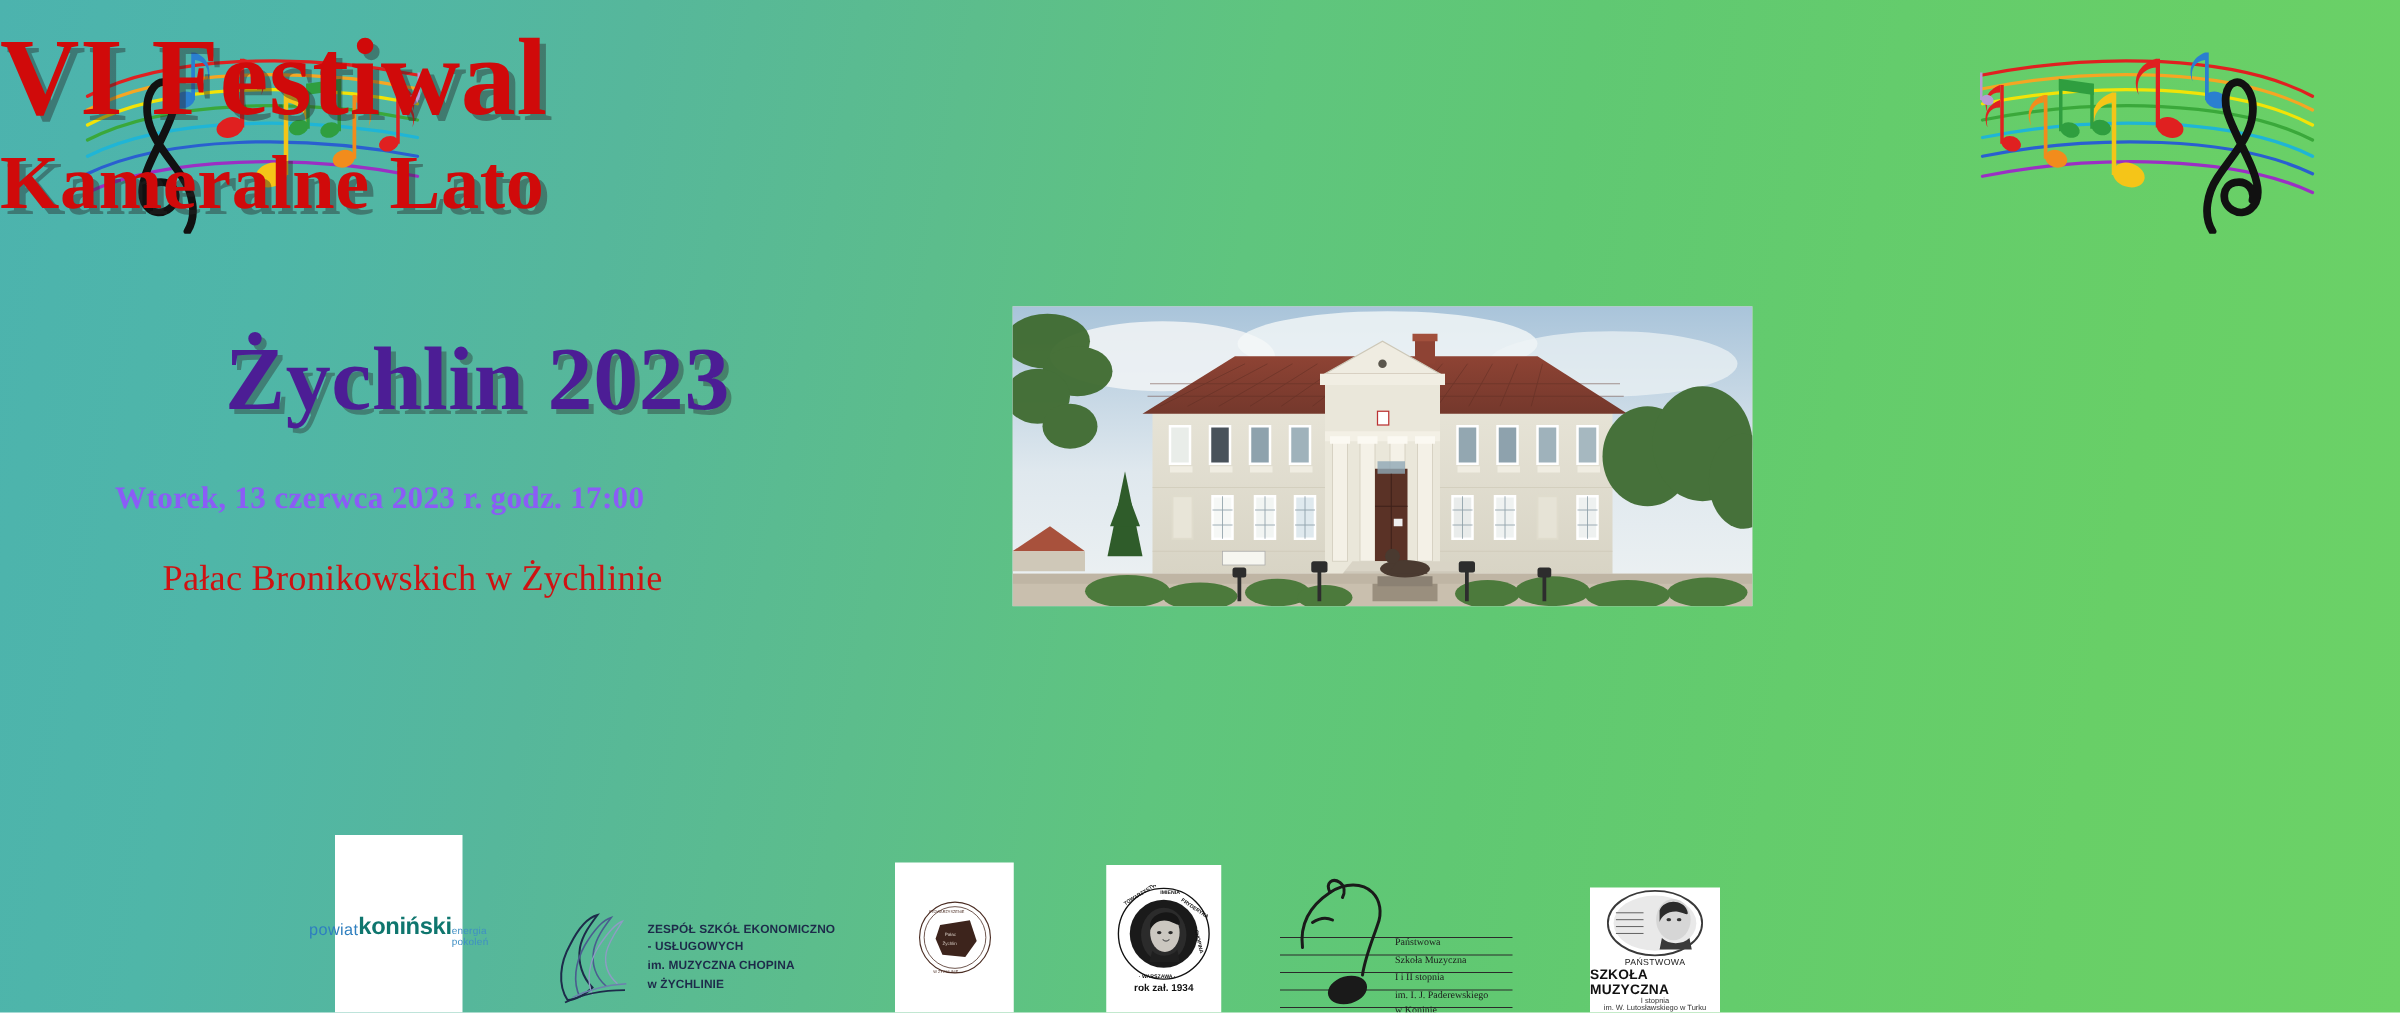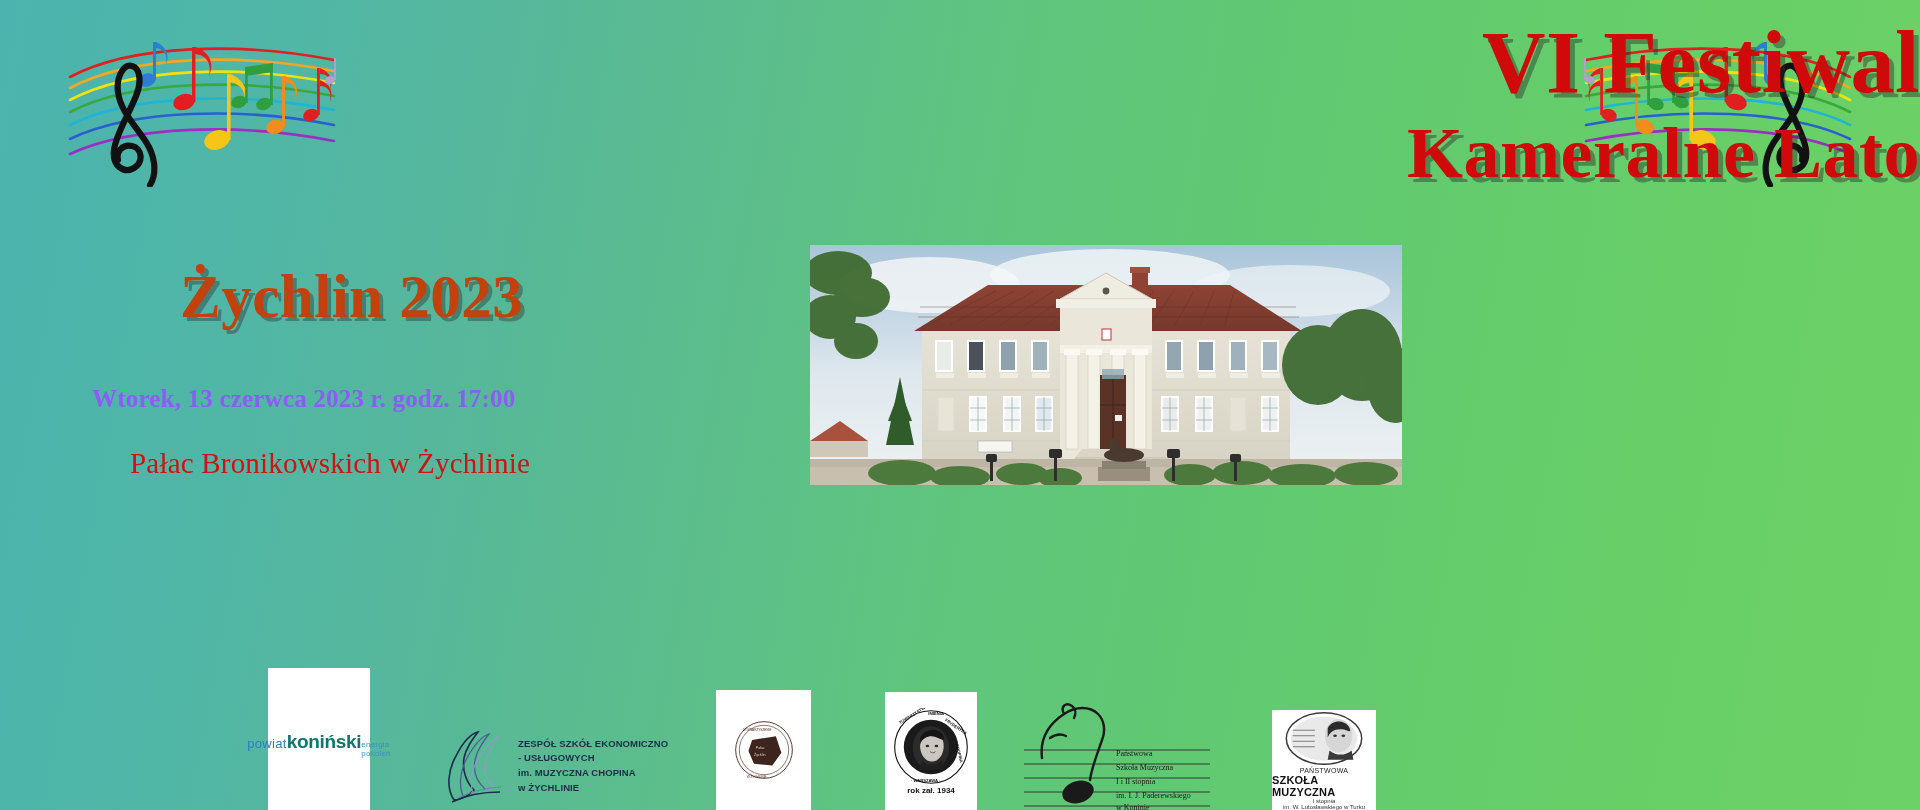--- a/index.html
+++ b/index.html
@@ -14,33 +14,33 @@
 
   
   .music-deco { position:absolute; top:22px; pointer-events:none; }
   .music-deco.left  { left:62px;  width:275px; height:165px; }
   .music-deco.right { right:62px; width:275px; height:165px; transform:scaleX(-1); }
   .music-deco svg { width:100%; height:100%; display:block; }
 
   
   .title-block {
     position:absolute; top:14px; left:0; width:1920px;
-    text-align:right; z-index:5;
+    text-align:left; z-index:5;
   }
   .title-line {
     font-size:88px; font-weight:700; color:#d00a0a;
     line-height:1.12; letter-spacing:0.5px;
     text-shadow: 5px 5px 0 rgba(40,40,40,.42);
   }
-  .title-line.l2 { font-size:72px; }
+  .title-line.l2 { font-size:61px; }
 
   
   .city-line {
     position:absolute; left:180px; top:262px;
-    font-size:61px; font-weight:700; color:#c2410c;
+    font-size:72px; font-weight:700; color:#4c1d95;
     text-shadow: 4px 4px 0 rgba(40,40,40,.38);
     letter-spacing:0.5px; z-index:5;
   }
   .date-line {
     position:absolute; left:92px; top:385px;
     font-size:25px; font-weight:700; color:#8b5cf6;
     letter-spacing:.2px; z-index:5;
   }
   .venue-line {
     position:absolute; left:130px; top:447px;

